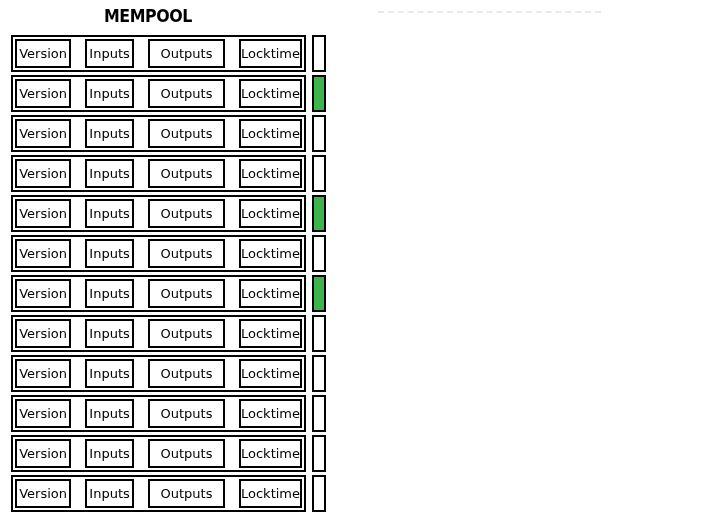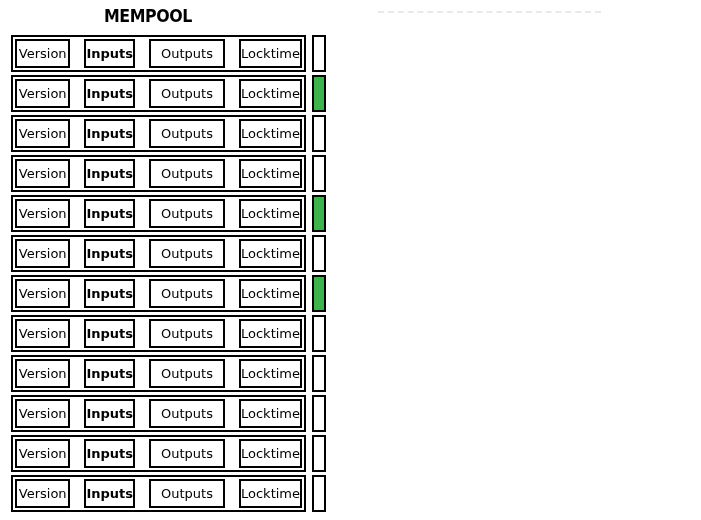--- a/index.html
+++ b/index.html
@@ -63,21 +63,21 @@
     border: 2px solid #000000;
     background: #ffffff;
     display: flex;
     align-items: center;
     justify-content: center;
     font-size: 13px;
     line-height: 1;
     white-space: nowrap;
   }
   .cell.version  { width: 69px; }
-  .cell.inputs   { width: 60px; font-weight: bold; }
+  .cell.inputs   { width: 60px; }
   .cell.outputs  { width: 95px; }
   .cell.locktime { flex: 1; }
   .indicator {
     box-sizing: border-box;
     width: 14px;
     height: 37px;
     margin-left: 6px;
     border: 2px solid #000000;
     background: #ffffff;
   }

